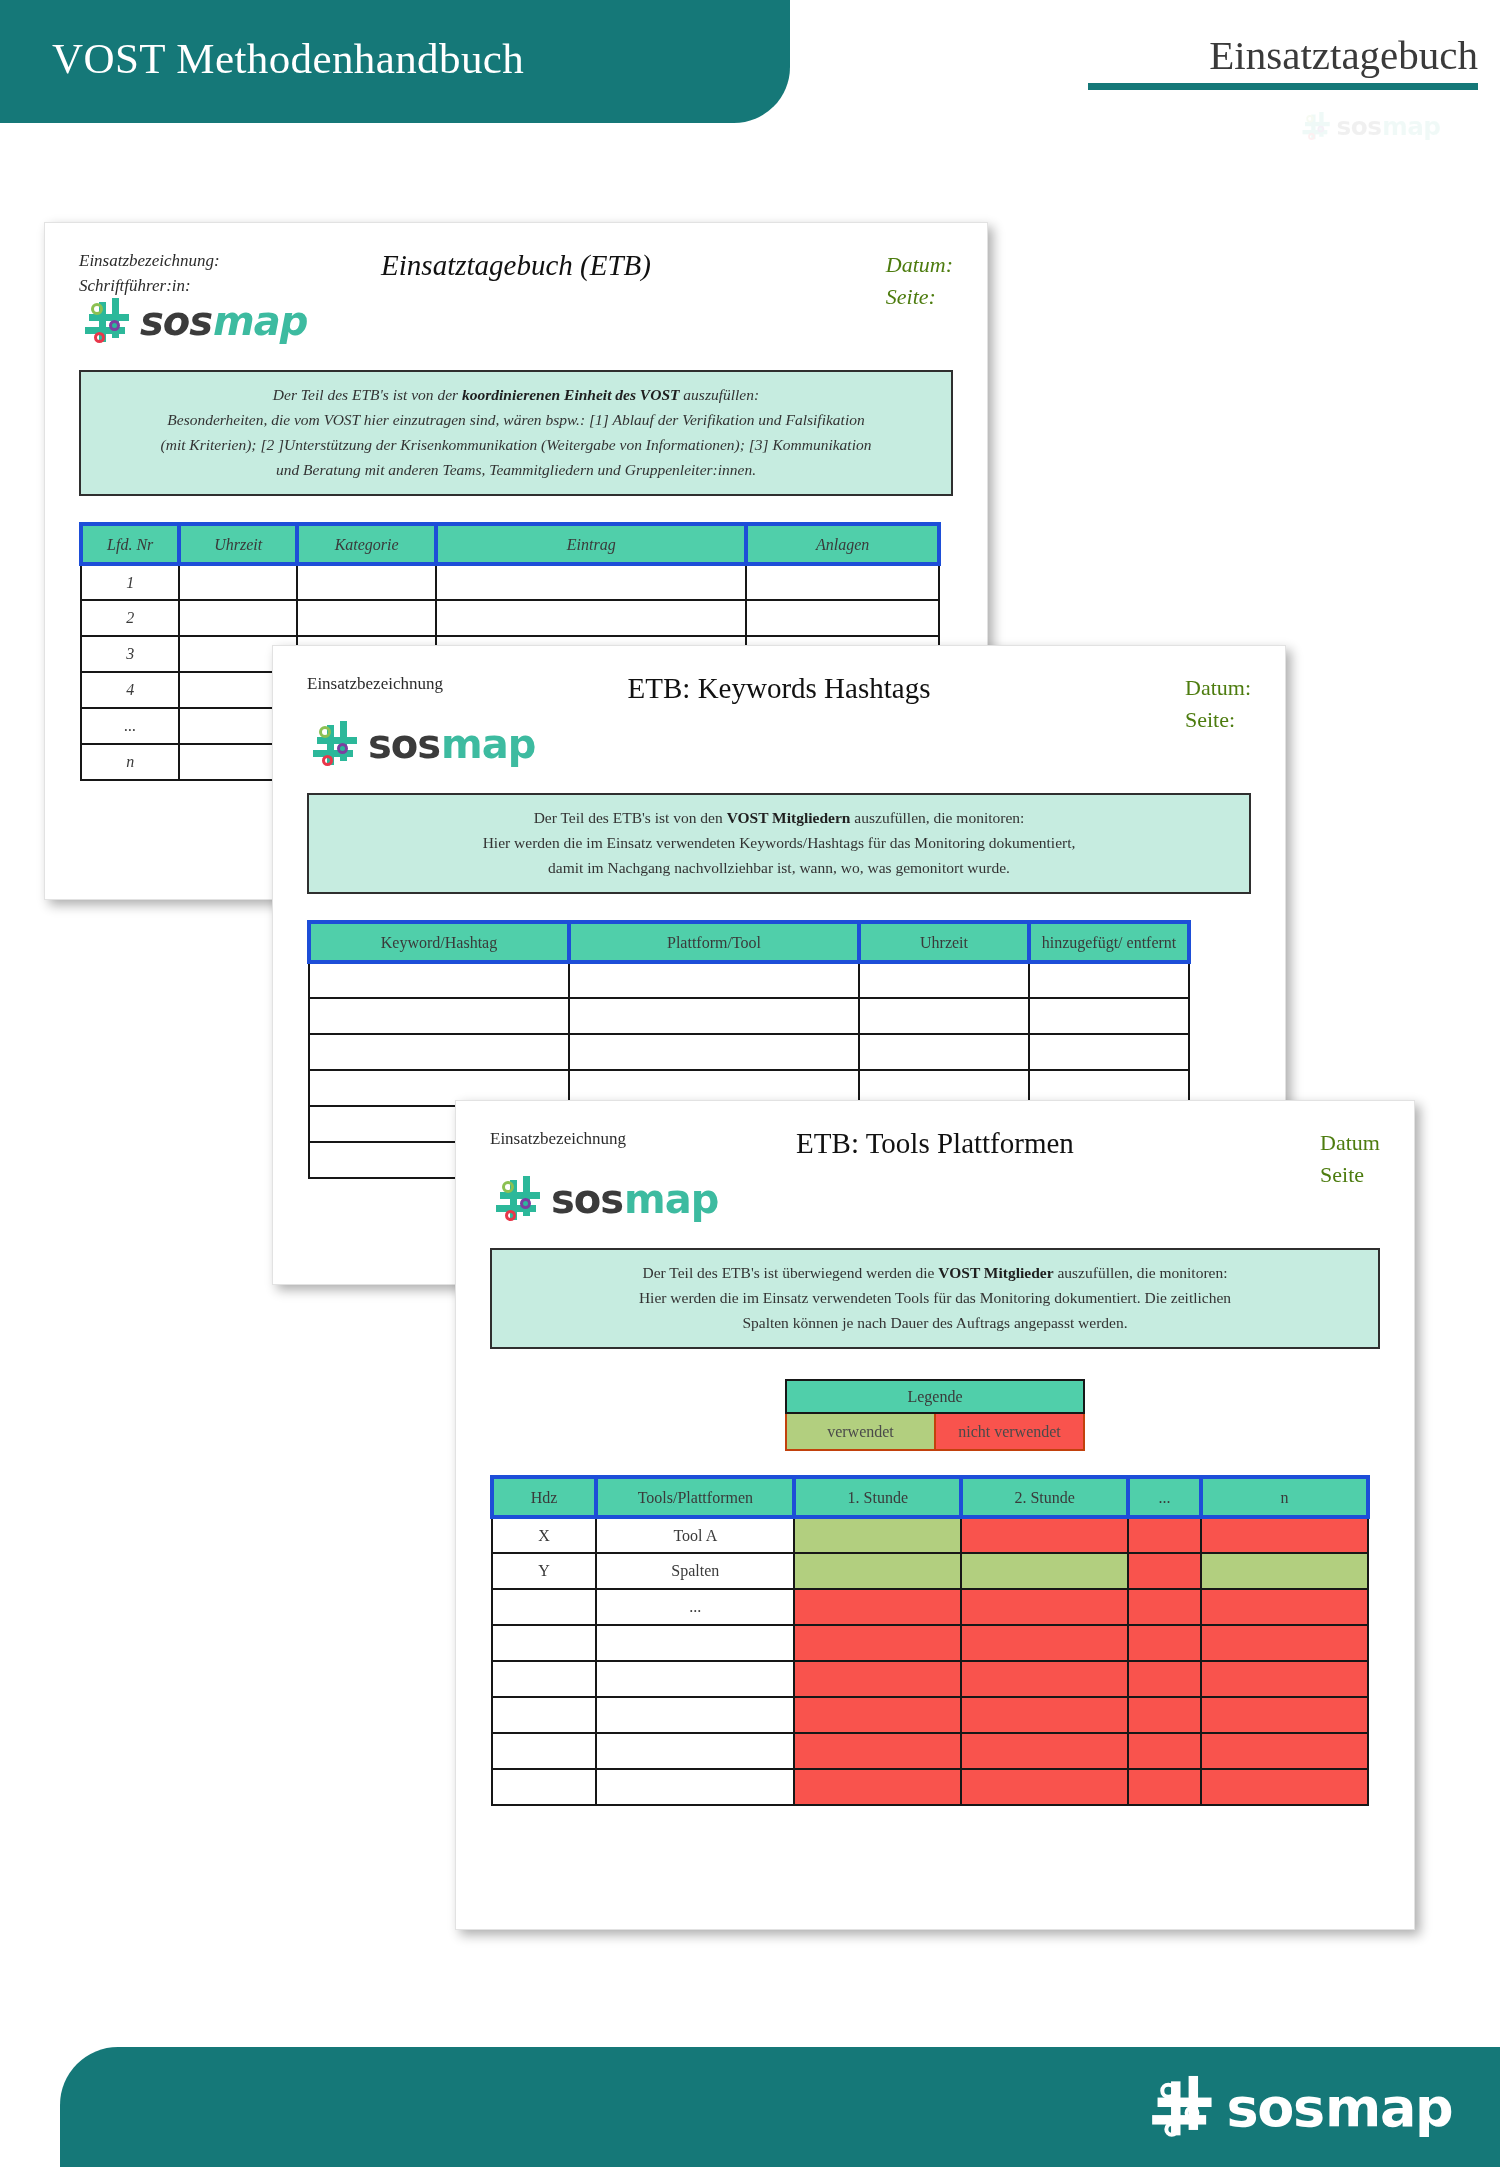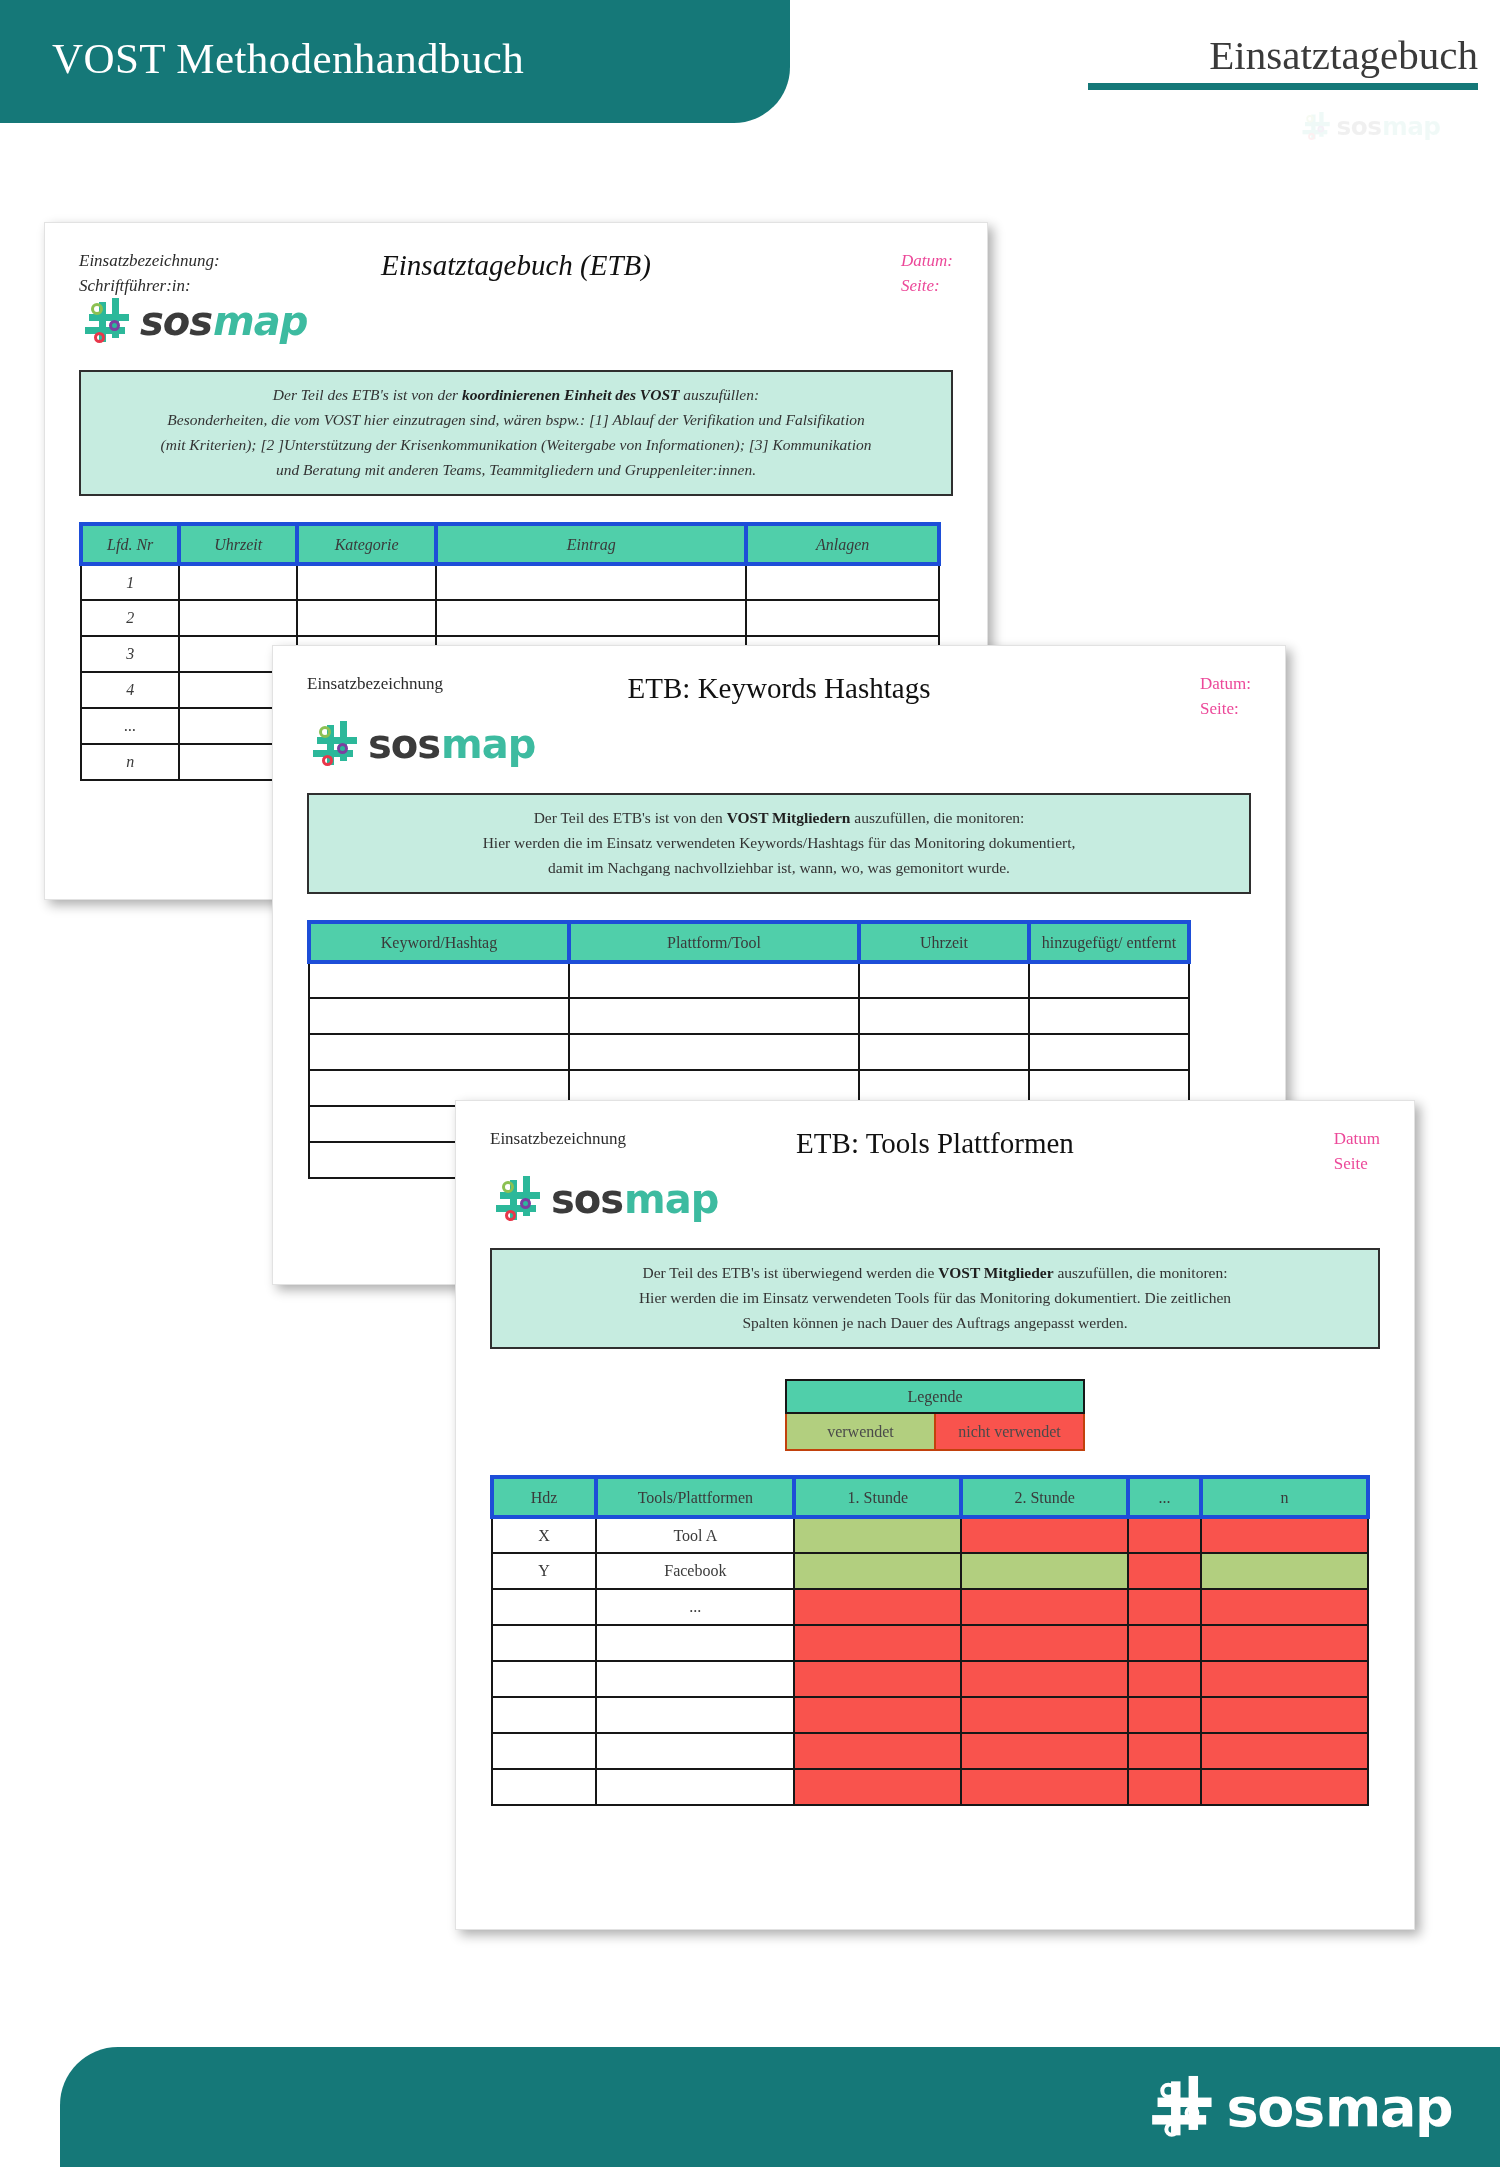--- a/index.html
+++ b/index.html
@@ -90,21 +90,21 @@
   .head-left{
     position:absolute; left:34px; top:26px;
     font-size:17px; color:#2b2b2b; line-height:1.45;
   }
   .head-center{
     text-align:center; font-size:29px; color:#111111;
     font-family:"Liberation Serif", serif;
   }
   .head-right{
     position:absolute; right:34px; top:26px;
-    font-size:17px; color:#ec4899; line-height:1.45; text-align:left;
+    font-size:22px; color:#4d7c0f; line-height:1.45; text-align:left;
   }
   .card-logo-row{ padding:16px 0 0 40px; }
 
   
   .infobox{
     margin:26px 34px 0 34px;
     background:#c6ece0;
     border:2px solid #2f2f2f;
     padding:10px 16px 12px 16px;
     text-align:center;
@@ -437,21 +437,21 @@
         <tr>
           <td>X</td>
           <td>Tool A</td>
           <td class="cell-used"></td>
           <td class="cell-unused"></td>
           <td class="cell-unused"></td>
           <td class="cell-unused"></td>
         </tr>
         <tr>
           <td>Y</td>
-          <td>Facebook</td>
+          <td>Spalten</td>
           <td class="cell-used"></td>
           <td class="cell-used"></td>
           <td class="cell-unused"></td>
           <td class="cell-used"></td>
         </tr>
         <tr>
           <td></td>
           <td>...</td>
           <td class="cell-unused"></td>
           <td class="cell-unused"></td>

